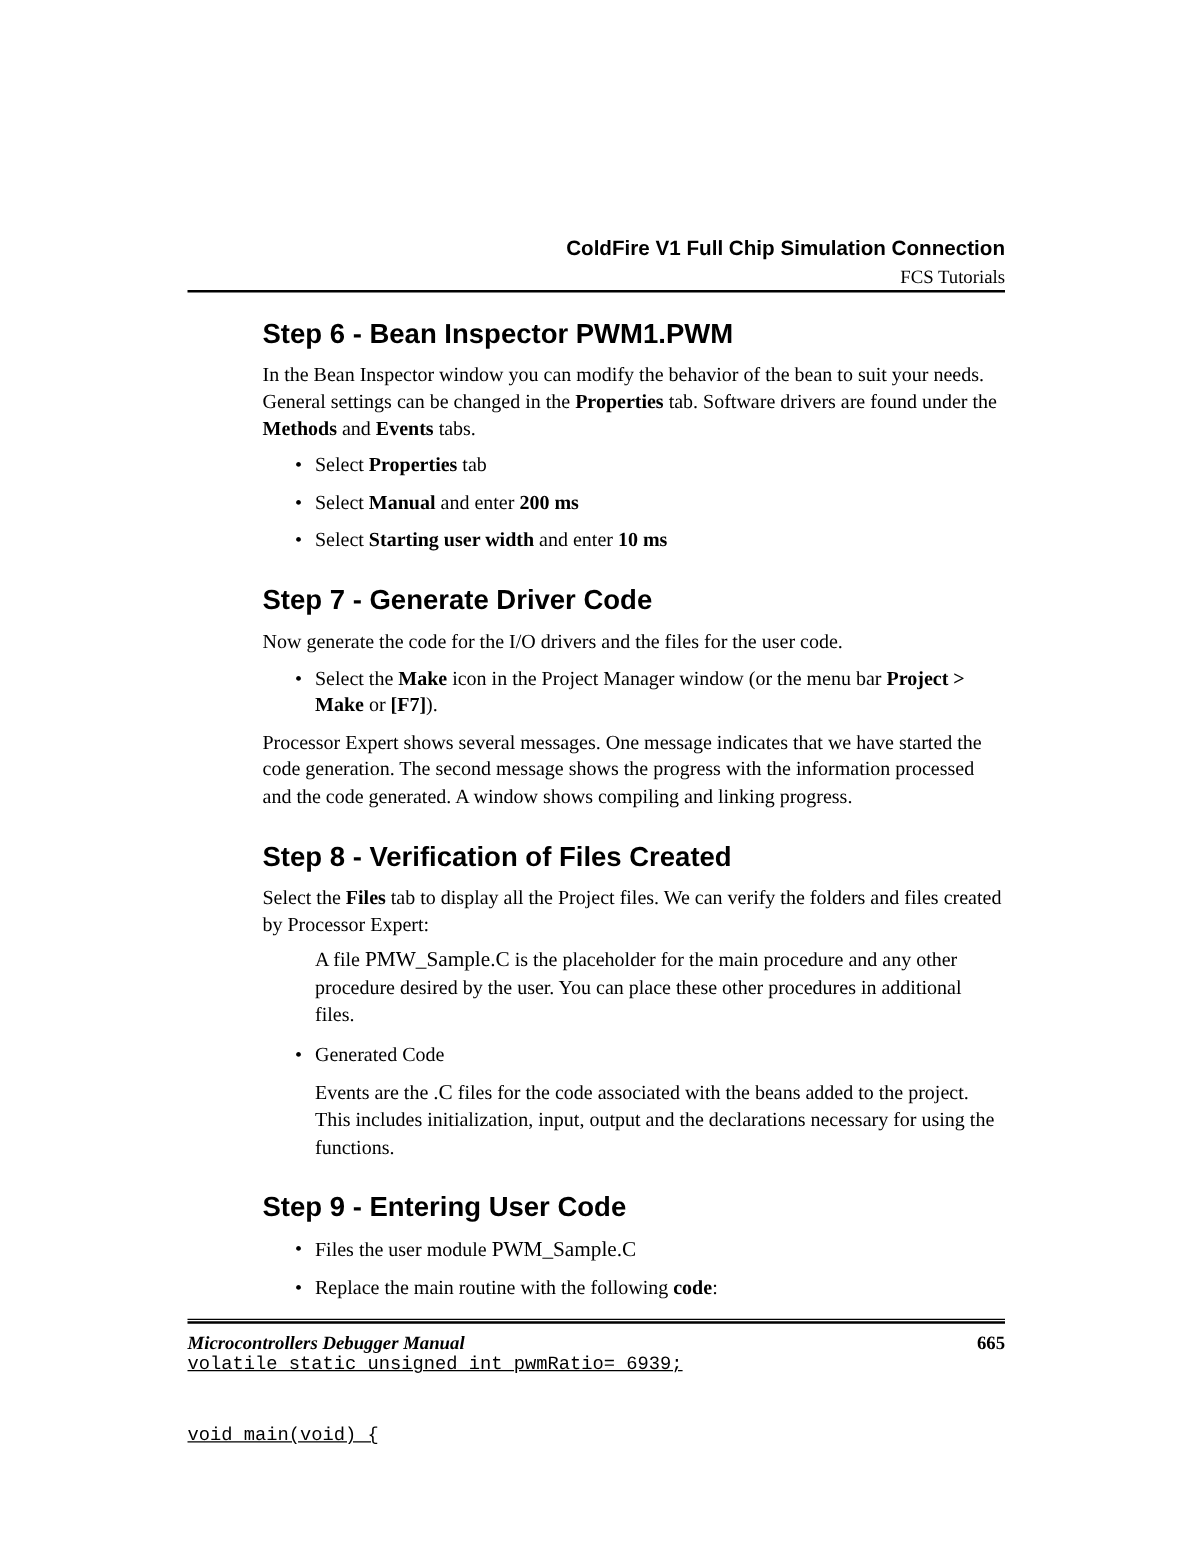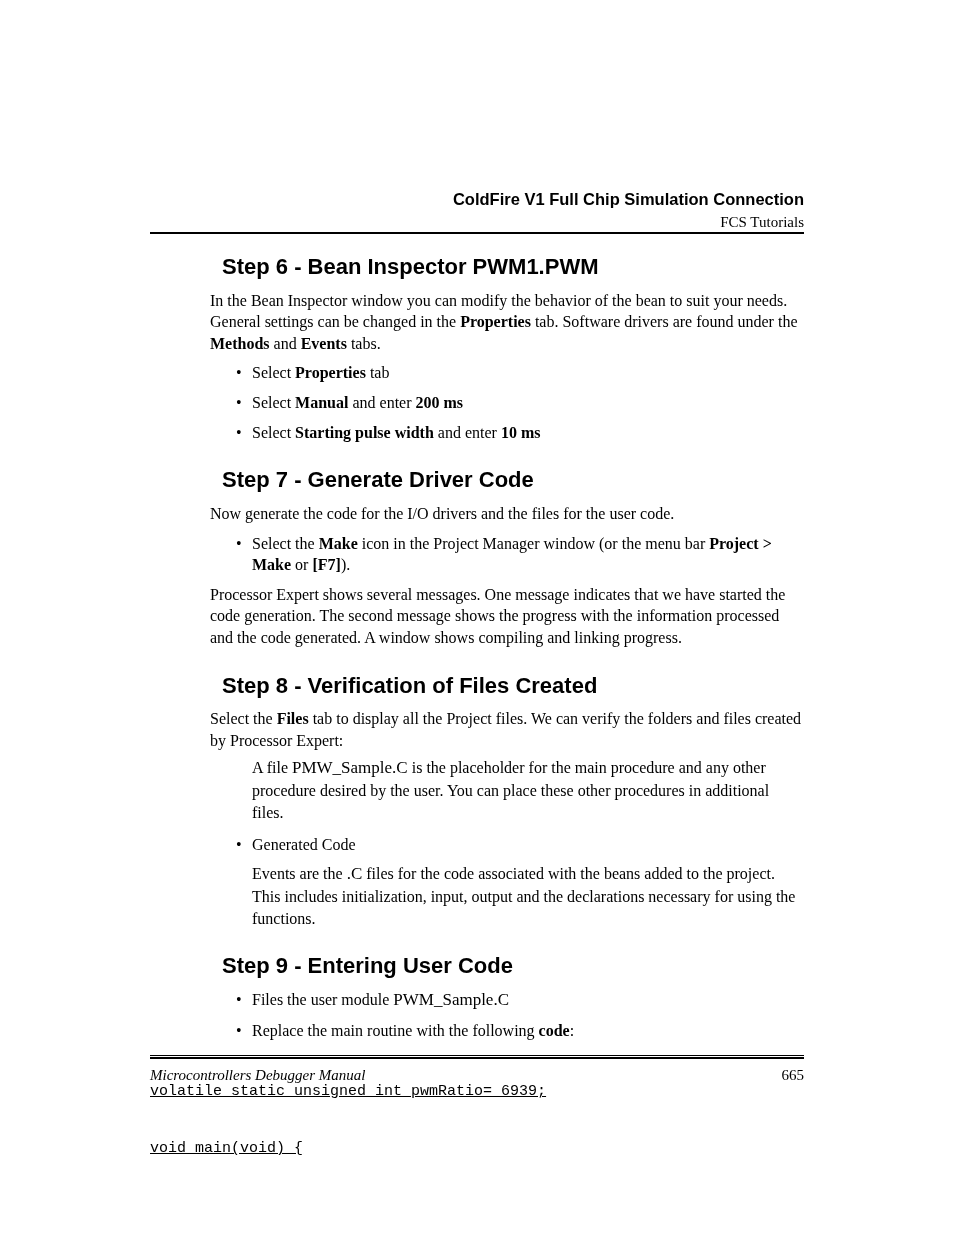--- a/index.html
+++ b/index.html
@@ -46,21 +46,21 @@
   .content {
     position: absolute;
     top: 252px;
     left: 210px;
     right: 150px;
   }
   h2.step {
     font-family: Arial, Helvetica, sans-serif;
     font-weight: bold;
     font-size: 22px;
-    margin: 0 0 8px 12px;
+    margin: 0 0 8px 0;
   }
   h2.step.mt {
     margin-top: 22px;
   }
   p.body {
     margin: 0 0 6px 0;
     font-size: 16px;
   }
   ul.bullets {
     list-style: none;
@@ -108,20 +108,21 @@
     right: 150px;
     bottom: 176px;
     border-top: 2px solid #000;
   }
   .footer {
     position: absolute;
     left: 150px;
     right: 150px;
     bottom: 150px;
     font-size: 15px;
+    font-weight: bold;
   }
   .footer .manual {
     font-style: italic;
   }
   .footer .pageno {
     float: right;
     font-style: normal;
   }
 </style>
 </head>
@@ -142,21 +143,21 @@
       <span>In the Bean Inspector window you can modify the behavior of the bean to suit your needs. General settings can be changed in the </span><b>Properties</b><span> tab. Software drivers are found under the </span><b>Methods</b><span> and </span><b>Events</b><span> tabs.</span>
     </p>
     <ul class="bullets">
       <li>
         <span>Select </span><b>Properties</b><span> tab</span>
       </li>
       <li>
         <span>Select </span><b>Manual</b><span> and enter </span><b>200 ms</b>
       </li>
       <li>
-        <span>Select </span><b>Starting pulse width</b><span> and enter </span><b>10 ms</b>
+        <span>Select </span><b>Starting user width</b><span> and enter </span><b>10 ms</b>
       </li>
     </ul>
 
     <h2 class="step mt">Step 7 - Generate Driver Code</h2>
     <p class="body">Now generate the code for the I/O drivers and the files for the user code.</p>
     <ul class="bullets">
       <li>
         <span>Select the </span><b>Make</b><span> icon in the Project Manager window (or the menu bar </span><b>Project &gt; Make</b><span> or </span><b>[F7]</b><span>).</span>
       </li>
     </ul>

